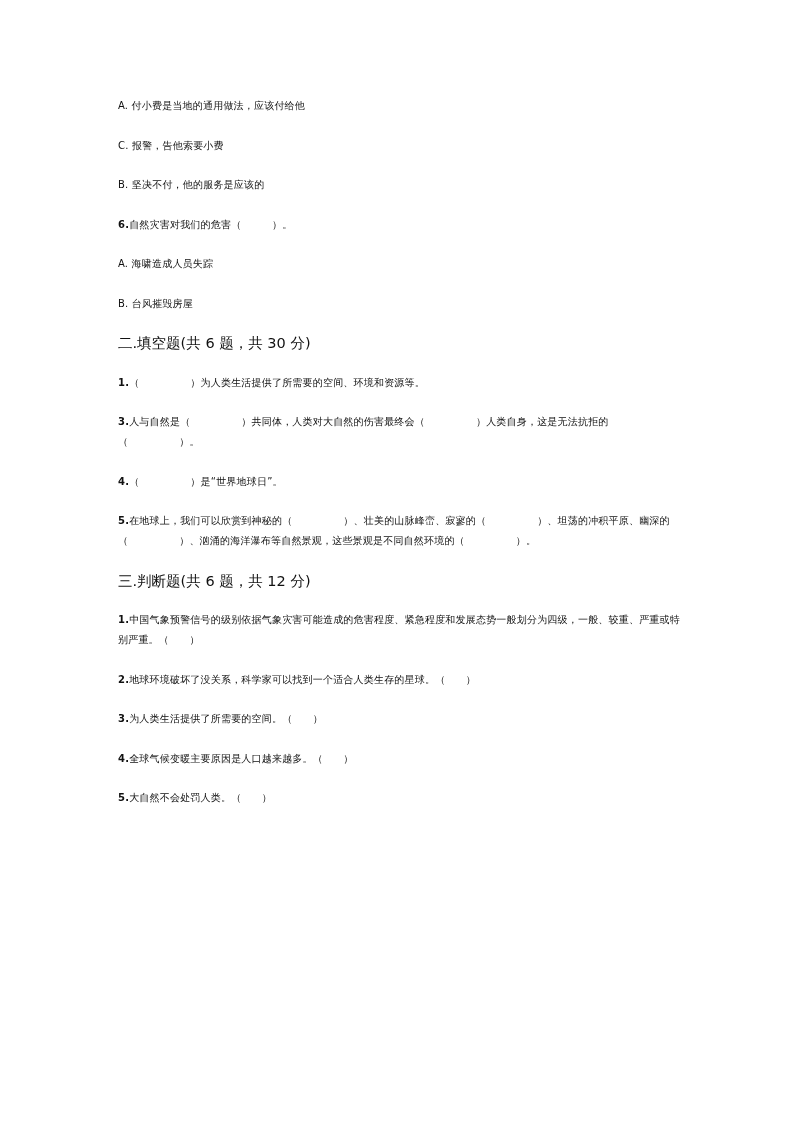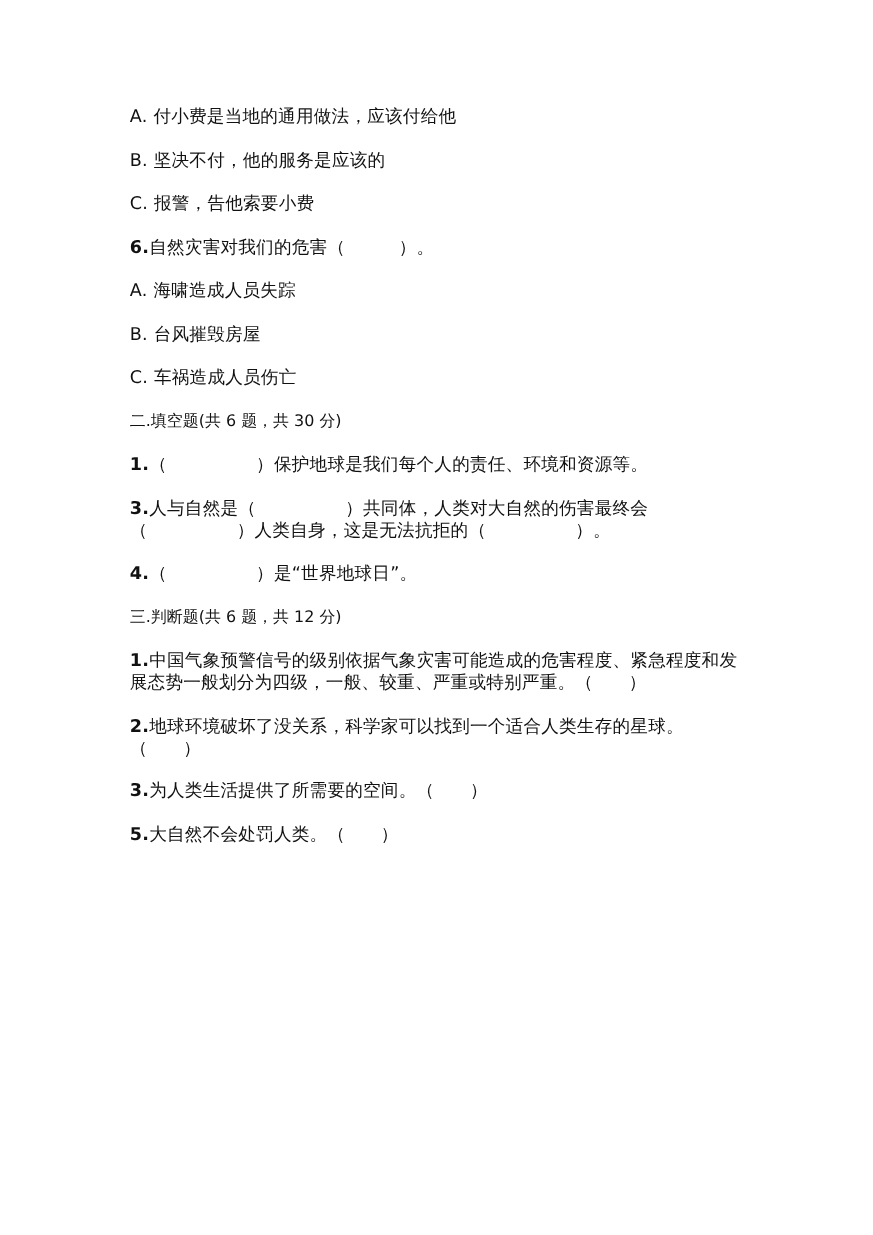--- a/index.html
+++ b/index.html
@@ -15,21 +15,21 @@
       font-family: "DejaVu Sans", "Liberation Sans", sans-serif;
       color: #111111;
     }
     .page {
       position: absolute;
       left: 118px;
       top: 96px;
       width: 566px;
     }
     .para {
-      font-size: 16px;
+      font-size: 10px;
       line-height: 20px;
       margin: 0 0 19.5px 0;
       white-space: pre-wrap;
       letter-spacing: 0.2px;
     }
     .section {
       font-weight: normal;
       font-size: 14.5px;
       line-height: 20px;
       margin: 0 0 19.5px 0;
@@ -37,34 +37,35 @@
     .num {
       font-weight: bold;
     }
   </style>
 </head>
 <body>
 
 <div class="page">
 
   <p class="para">A. 付小费是当地的通用做法，应该付给他</p>
+  <p class="para">C. 报警，告他索要小费</p>
   <p class="para">B. 坚决不付，他的服务是应该的</p>
-  <p class="para">C. 报警，告他索要小费</p>
 
   <p class="para"><span class="num">6.</span><span>自然灾害对我们的危害（　　　）。</span></p>
   <p class="para">A. 海啸造成人员失踪</p>
   <p class="para">B. 台风摧毁房屋</p>
-  <p class="para">C. 车祸造成人员伤亡</p>
 
   <p class="section">二.填空题(共 6 题，共 30 分)</p>
 
-  <p class="para"><span class="num">1.</span><span>（　　　　　）保护地球是我们每个人的责任、环境和资源等。</span></p>
+  <p class="para"><span class="num">1.</span><span>（　　　　　）为人类生活提供了所需要的空间、环境和资源等。</span></p>
   <p class="para"><span class="num">3.</span><span>人与自然是（　　　　　）共同体，人类对大自然的伤害最终会（　　　　　）人类自身，这是无法抗拒的（　　　　　）。</span></p>
   <p class="para"><span class="num">4.</span><span>（　　　　　）是“世界地球日”。</span></p>
+  <p class="para"><span class="num">5.</span><span>在地球上，我们可以欣赏到神秘的（　　　　　）、壮美的山脉峰峦、寂寥的（　　　　　）、坦荡的冲积平原、幽深的（　　　　　）、汹涌的海洋瀑布等自然景观，这些景观是不同自然环境的（　　　　　）。</span></p>
 
   <p class="section">三.判断题(共 6 题，共 12 分)</p>
 
   <p class="para"><span class="num">1.</span><span>中国气象预警信号的级别依据气象灾害可能造成的危害程度、紧急程度和发展态势一般划分为四级，一般、较重、严重或特别严重。（　　）</span></p>
   <p class="para"><span class="num">2.</span><span>地球环境破坏了没关系，科学家可以找到一个适合人类生存的星球。（　　）</span></p>
   <p class="para"><span class="num">3.</span><span>为人类生活提供了所需要的空间。（　　）</span></p>
+  <p class="para"><span class="num">4.</span><span>全球气候变暖主要原因是人口越来越多。（　　）</span></p>
   <p class="para"><span class="num">5.</span><span>大自然不会处罚人类。（　　）</span></p>
 
 </div>
 
 </body></html>

